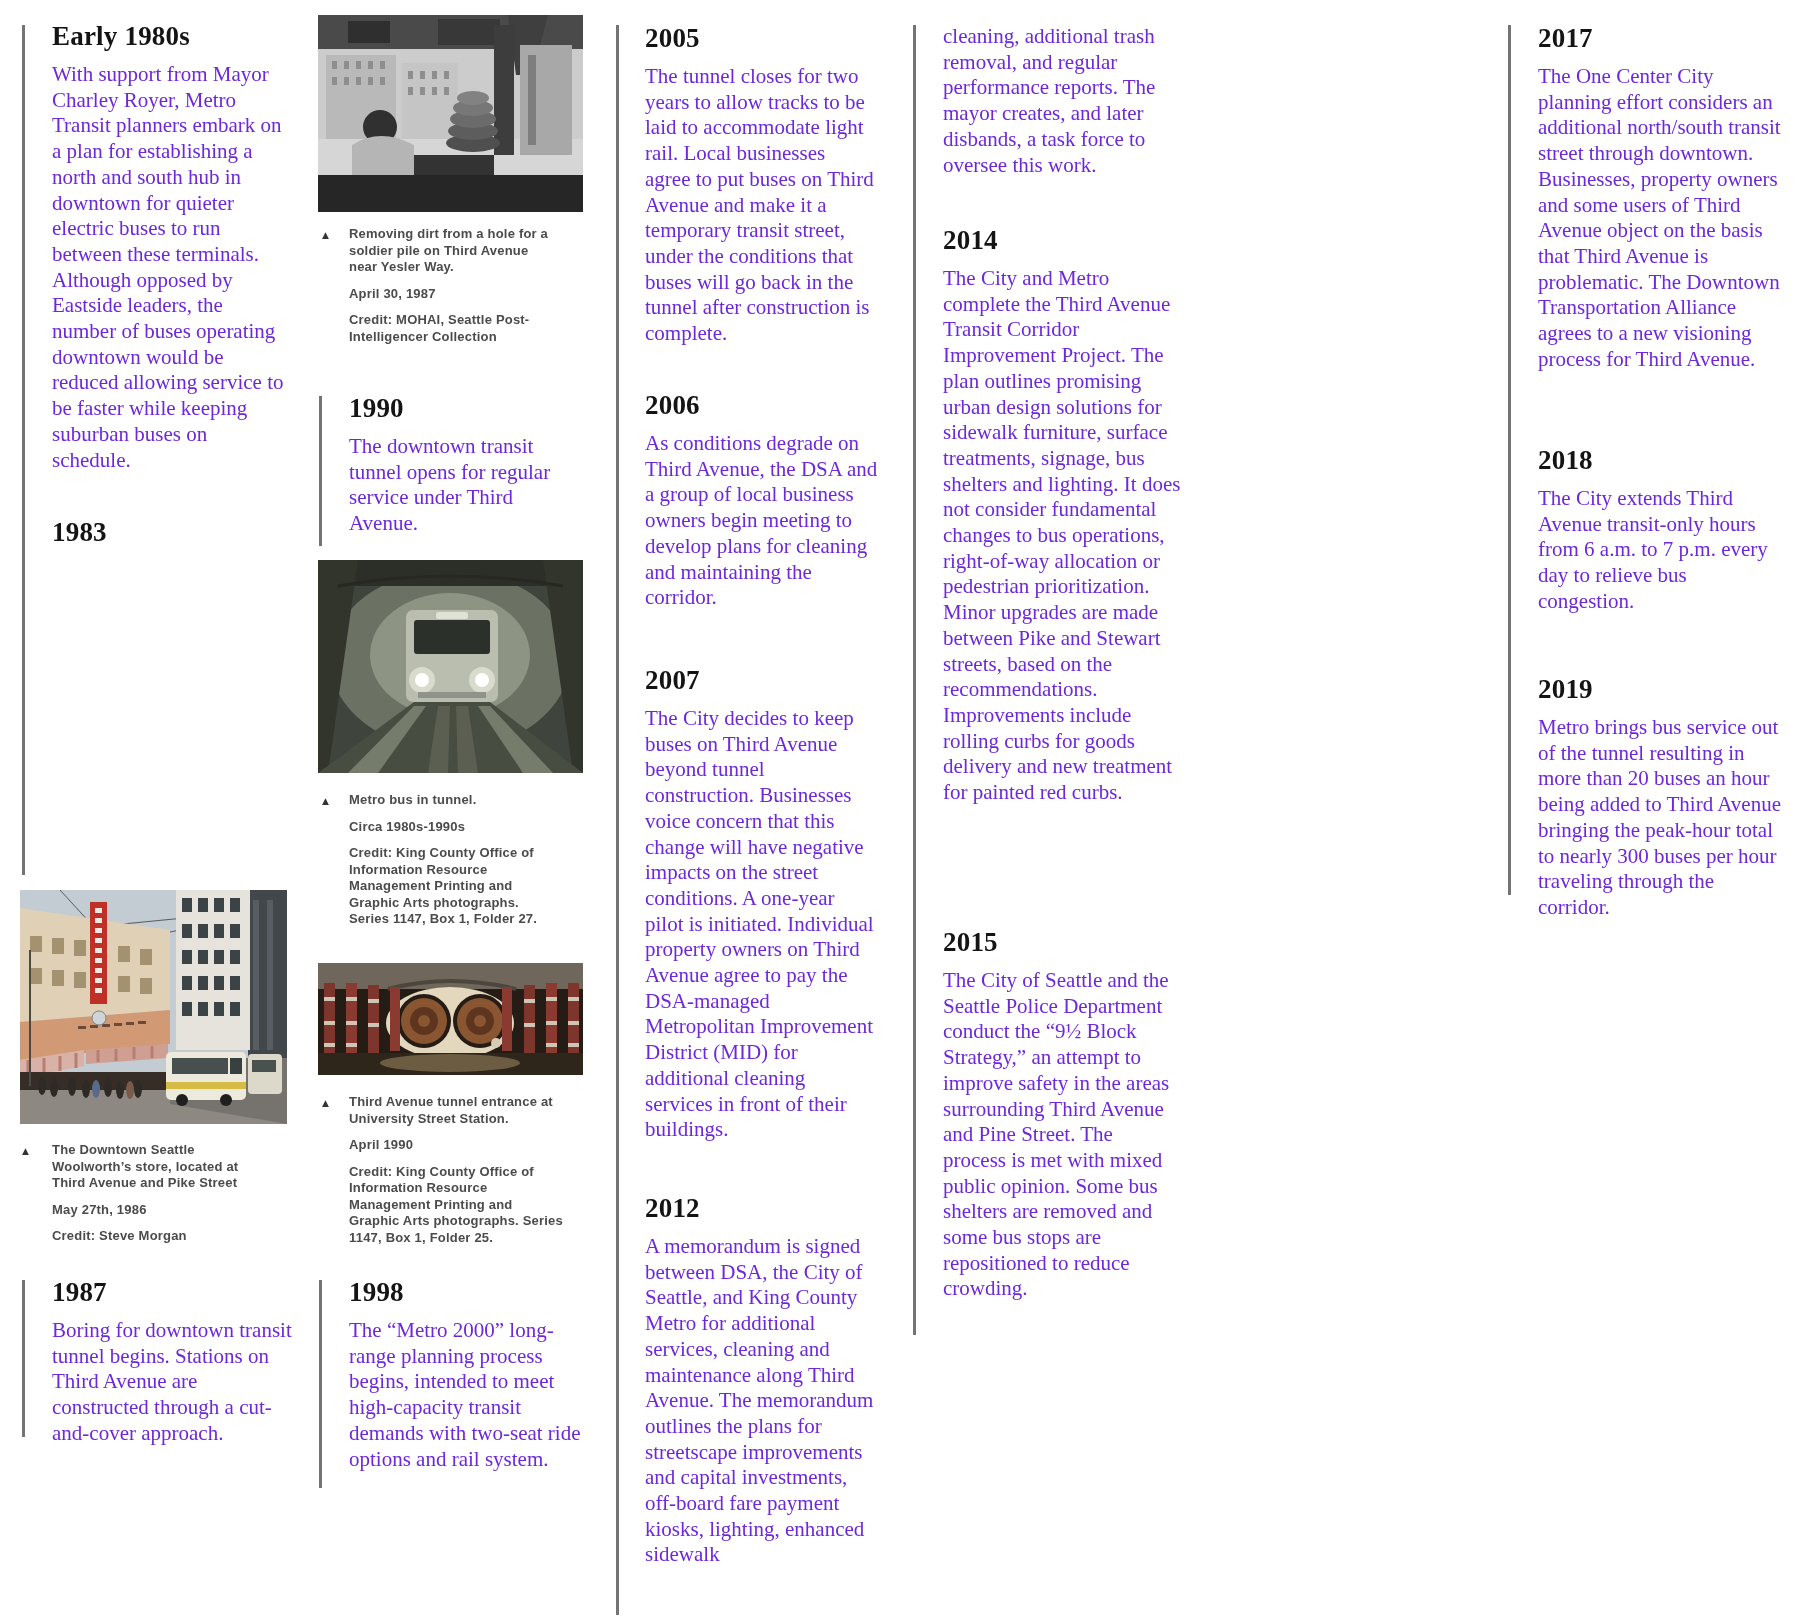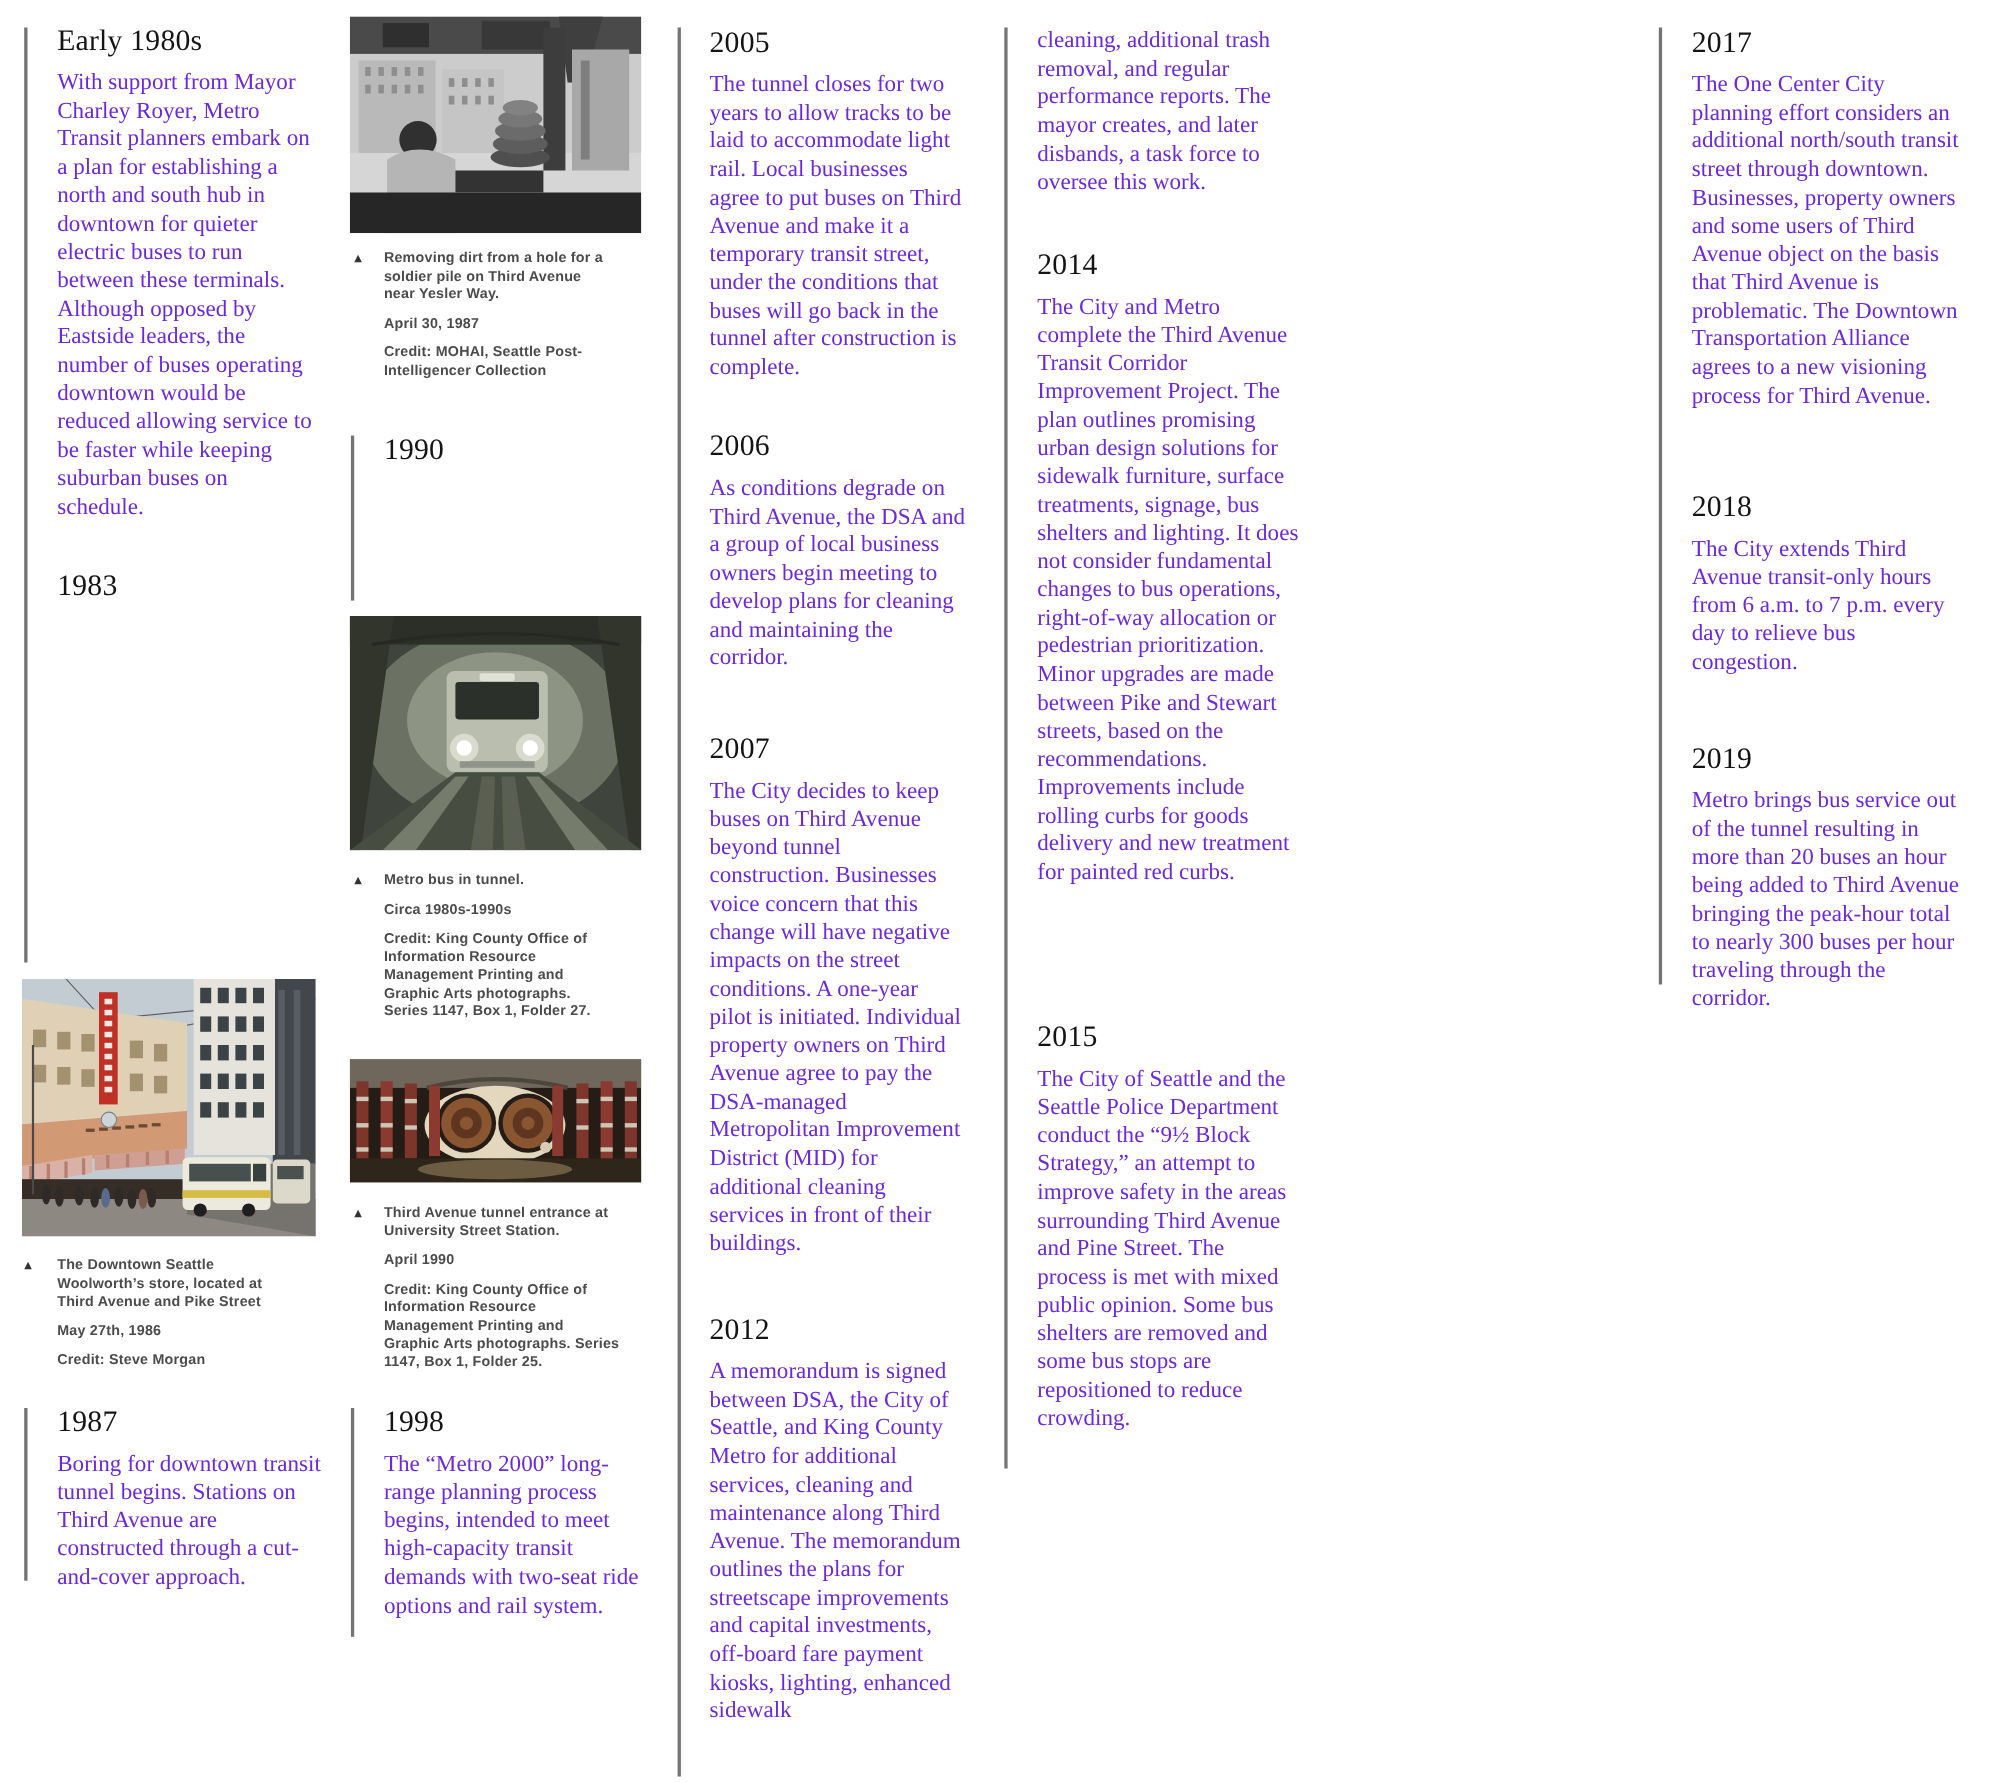--- a/index.html
+++ b/index.html
@@ -6,21 +6,21 @@
   html,body { background:#ffffff; }
   .page {
     position:relative; width:1816px; height:1620px;
     background:#ffffff; overflow:hidden;
     font-family:"Liberation Serif","DejaVu Serif",serif;
   }
   .rule { position:absolute; width:3px; background:#747474; }
   .entry { position:absolute; }
   .entry h2 {
     font-family:"Liberation Serif","DejaVu Serif",serif;
-    font-weight:400; font-size:27px; line-height:32px;
+    font-weight:700; font-size:27px; line-height:32px;
     color:#141414; margin-bottom:10px; letter-spacing:0.2px;
   }
   .entry p {
     font-size:21px; line-height:25.7px; color:#6d28d9;
   }
   .photo { position:absolute; }
   .photo svg { display:block; width:100%; height:100%; }
   .caption {
     position:absolute;
     font-family:"Liberation Sans","DejaVu Sans",sans-serif;
@@ -221,20 +221,21 @@
 
   <div class="caption" style="left:349px; top:226px; width:205px">
     <span class="tri">▲</span>
     <p>Removing dirt from a hole for a soldier pile on Third Avenue near Yesler Way.</p>
     <p>April 30, 1987</p>
     <p>Credit: MOHAI, Seattle Post-Intelligencer Collection</p>
   </div>
 
   <section class="entry" style="left:349px; top:392px; width:222px">
     <h2>1990</h2>
+    <p>The downtown transit tunnel opens for regular service under Third Avenue.</p>
   </section>
 
   <div class="photo" style="left:318px; top:560px; width:265px; height:213px">
     <svg viewBox="0 0 265 213">
       <rect width="265" height="213" fill="#3f443c"></rect>
       <ellipse cx="132" cy="100" rx="120" ry="90" fill="#6b7163"></ellipse>
       <ellipse cx="132" cy="95" rx="80" ry="62" fill="#8d9483"></ellipse>
       <rect x="0" y="0" width="265" height="26" fill="#2c2f28"></rect>
       <polygon points="0,0 40,0 10,213 0,213" fill="#31352c"></polygon>
       <polygon points="265,0 225,0 255,213 265,213" fill="#31352c"></polygon>

